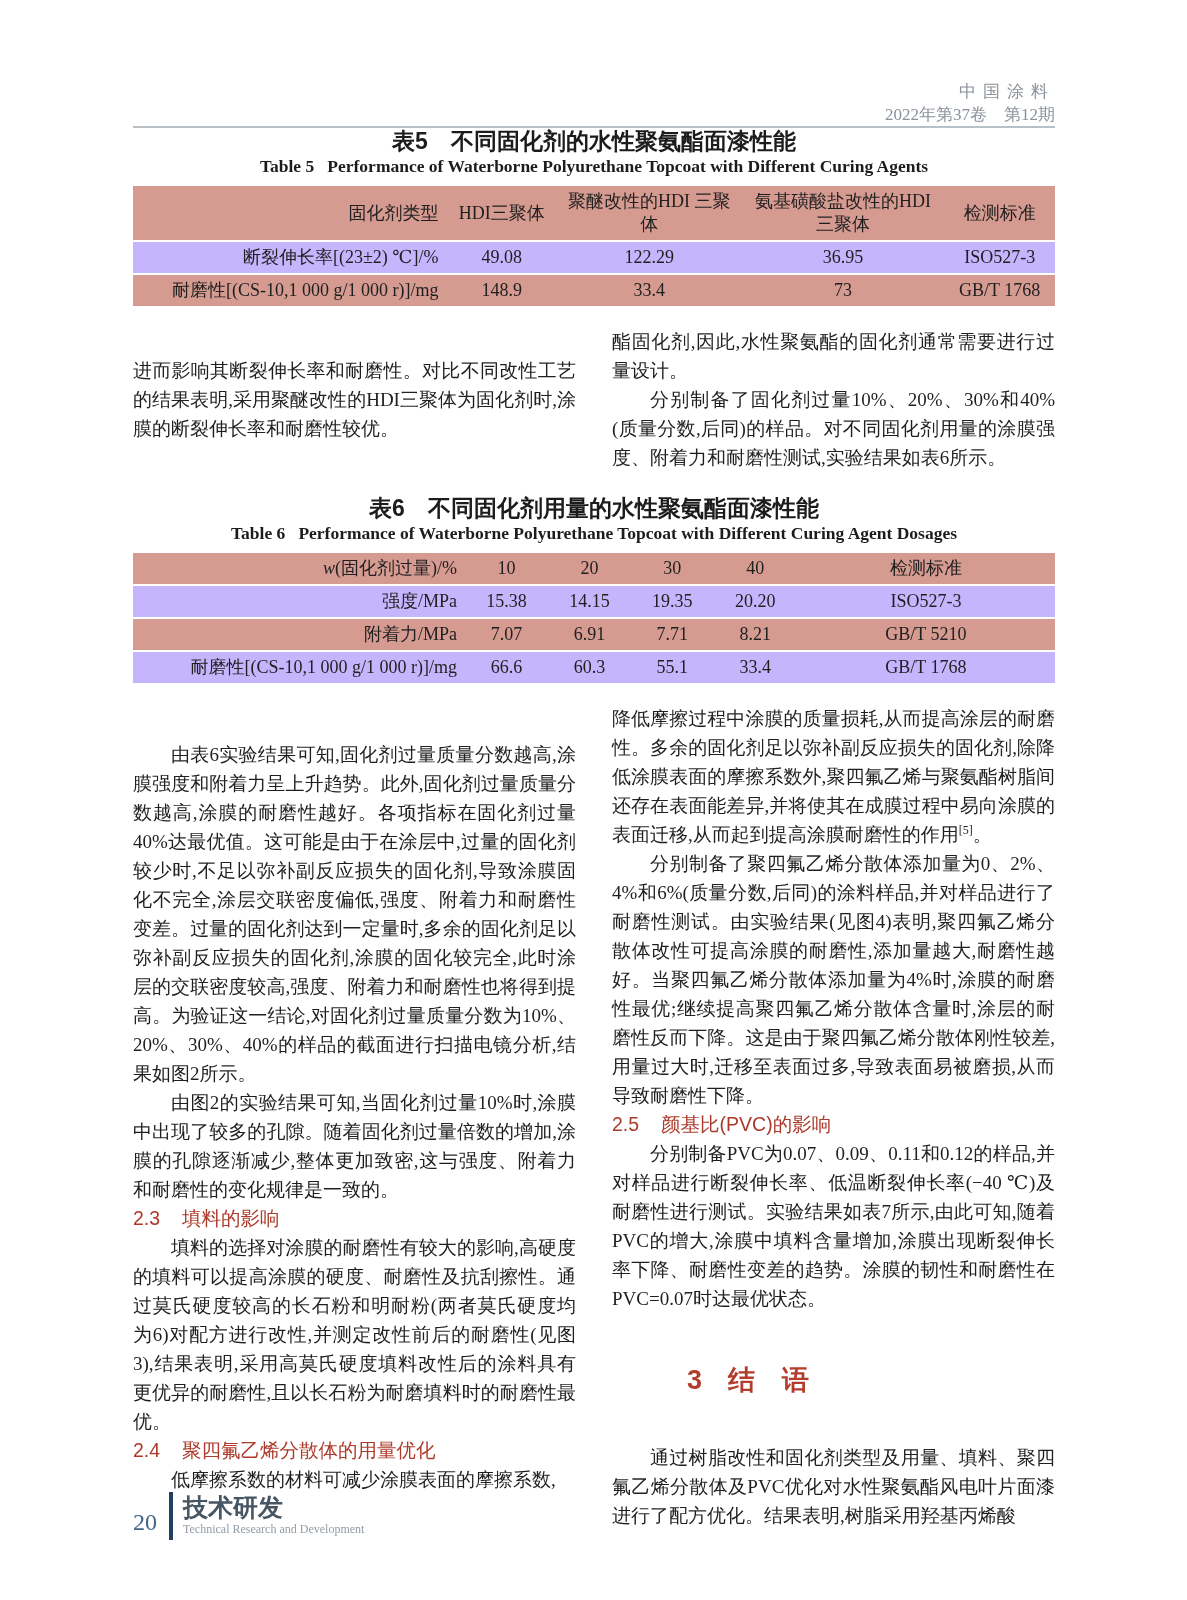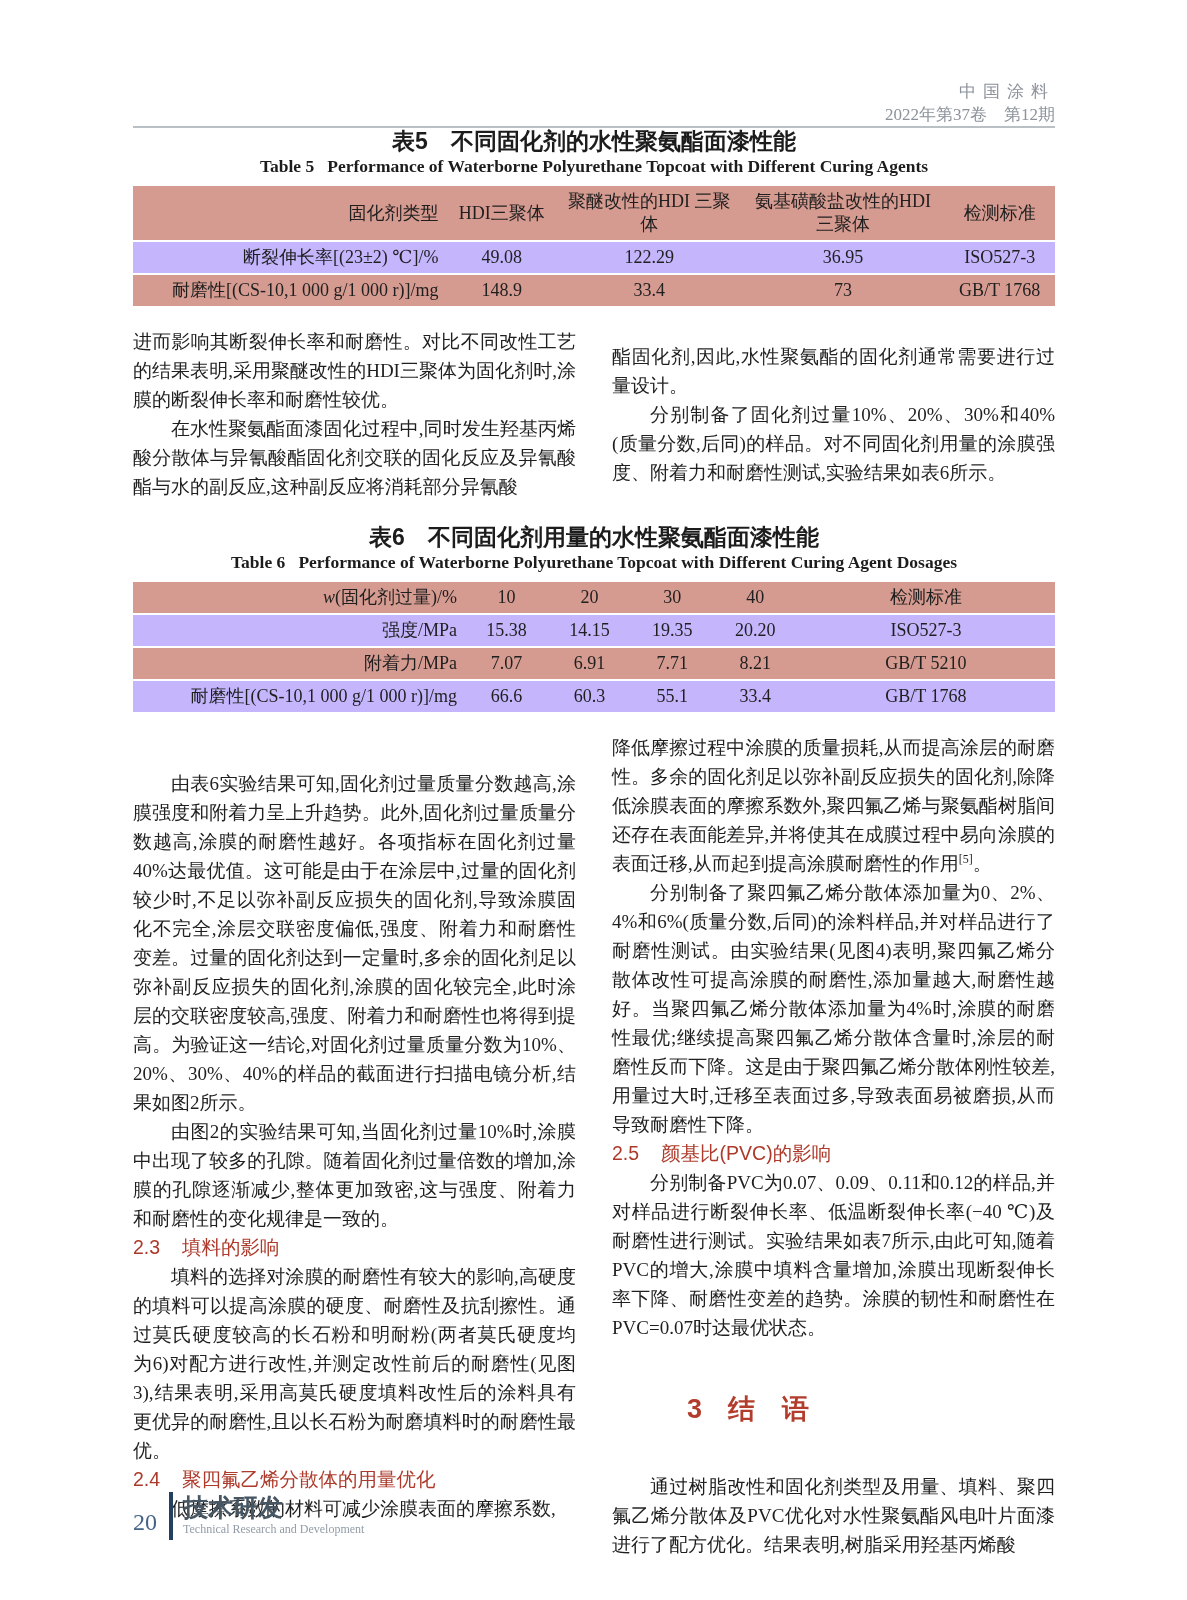--- a/index.html
+++ b/index.html
@@ -117,21 +117,20 @@
           <td class="c">73</td>
           <td class="c">GB/T 1768</td>
         </tr>
       </tbody>
         </table>
     </div>
 
     <div class="cols intro">
       <div class="col">
         <p>进而影响其断裂伸长率和耐磨性。对比不同改性工艺的结果表明,采用聚醚改性的HDI三聚体为固化剂时,涂膜的断裂伸长率和耐磨性较优。</p>
-        <p class="ind">在水性聚氨酯面漆固化过程中,同时发生羟基丙烯酸分散体与异氰酸酯固化剂交联的固化反应及异氰酸酯与水的副反应,这种副反应将消耗部分异氰酸</p>
       </div>
       <div class="col">
         <p>酯固化剂,因此,水性聚氨酯的固化剂通常需要进行过量设计。</p>
         <p class="ind">分别制备了固化剂过量10%、20%、30%和40%(质量分数,后同)的样品。对不同固化剂用量的涂膜强度、附着力和耐磨性测试,实验结果如表6所示。</p>
       </div>
     </div>
 
     <div class="tbl-block">
       <div class="tbl-title-cn">表6　不同固化剂用量的水性聚氨酯面漆性能</div>
       <div class="tbl-title-en">Table 6   Performance of Waterborne Polyurethane Topcoat with Different Curing Agent Dosages</div>

